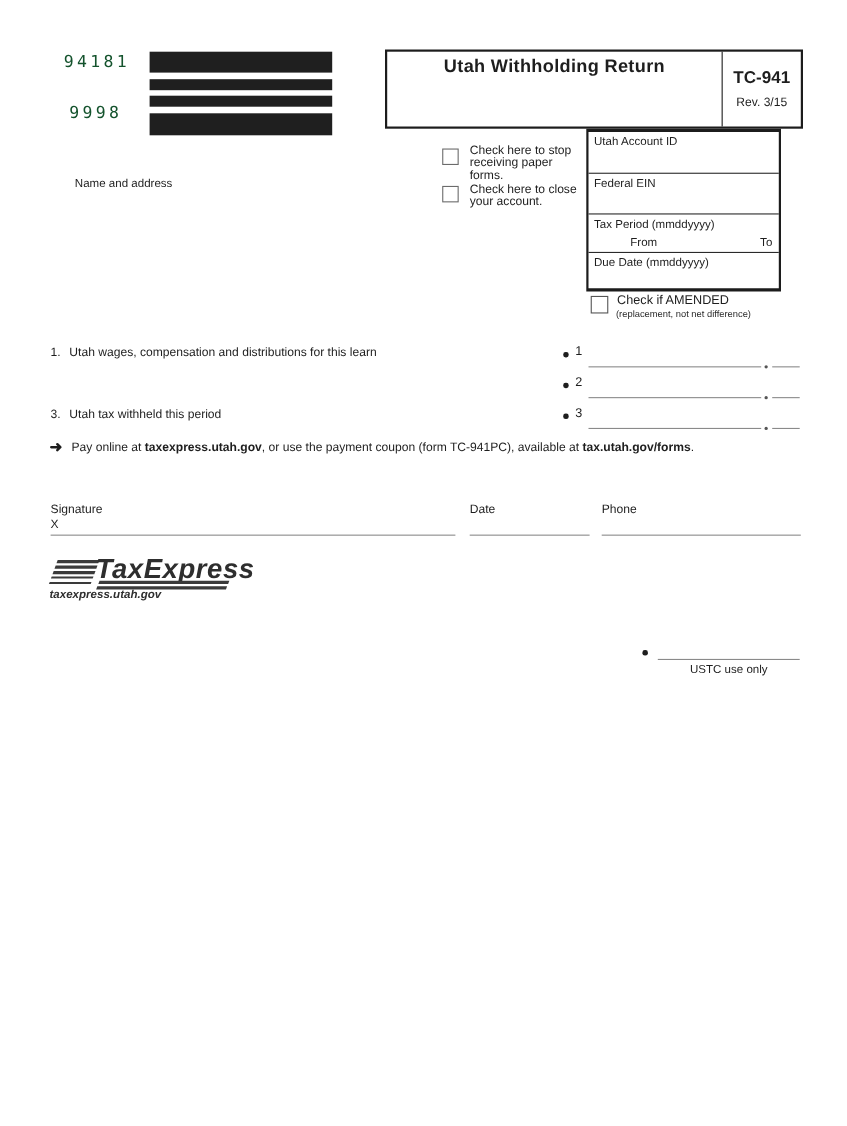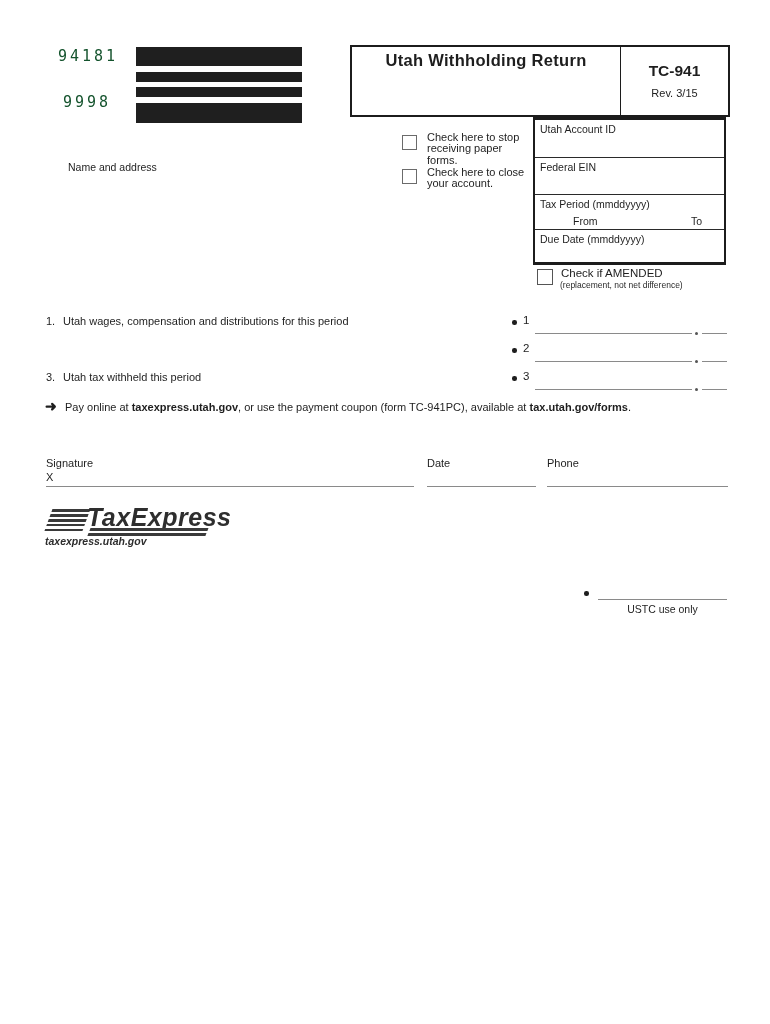--- a/index.html
+++ b/index.html
@@ -12,26 +12,26 @@
 
   
   .ocr-code { font-family:"DejaVu Sans Mono", monospace; font-size:15px; letter-spacing:3px; color:#14532d; }
   .scan-bar { left:136px; width:166px; background:#1f1f1f; }
 
   
   .title-box { left:350px; top:45px; width:380px; height:72px; border:2px solid #1c1c1c; display:flex; }
   .title-left { flex:1; text-align:center; }
   .title-agency { font-size:12px; margin-top:11px; }
   .title-main { font-size:16.5px; font-weight:bold; margin-top:4px; letter-spacing:0.3px; }
-  .title-right { width:108px; border-left:1px solid #1c1c1c; text-align:center; }
+  .title-right { width:72px; border-left:1px solid #1c1c1c; text-align:center; }
   .form-code { font-size:15.5px; font-weight:bold; margin-top:15px; }
   .form-rev { font-size:11px; margin-top:7px; }
 
   
-  .info-box { left:533px; top:117px; width:193px; border-left:2px solid #1c1c1c; border-right:2px solid #1c1c1c; border-top:3px solid #1c1c1c; border-bottom:3px solid #1c1c1c; }
+  .info-box { left:533px; top:117px; width:177px; border-left:2px solid #1c1c1c; border-right:2px solid #1c1c1c; border-top:3px solid #1c1c1c; border-bottom:3px solid #1c1c1c; }
   .info-row { position:relative; }
   .info-row + .info-row { border-top:1.3px solid #2a2a2a; }
   .info-label { font-size:10.5px; padding:3px 0 0 5px; }
   .fromto { position:absolute; bottom:2px; left:5px; right:8px; font-size:10.5px;margin-left:33px; }
   .fromto .to { position:absolute; left:118px; }
 
   
   .checkbox { border:1.5px solid #6b6b6b; background:#fff; }
   .cb-label { font-size:11px; line-height:11.4px; }
   .amended-note { font-size:8.5px; color:#2a2a2a; }
@@ -110,21 +110,21 @@
     <div class="info-row" style="height:33px;">
       <div class="info-label">Due Date (mmddyyyy)</div>
     </div>
   </div>
 
   <div class="abs checkbox" style="left:537px; top:269px; width:16px; height:16px; border-color:#555;"></div>
   <div class="abs" style="left:561px; top:267px; font-size:11.5px;">Check if AMENDED</div>
   <div class="abs amended-note" style="left:560px; top:280px;">(replacement, not net difference)</div>
 
   <div class="abs item-text" style="left:46px; top:315px;">
-    <span class="item-index">1.</span><span>Utah wages, compensation and distributions for this period</span>
+    <span class="item-index">1.</span><span>Utah wages, compensation and distributions for this learn</span>
   </div>
   <div class="abs dot" style="left:512px; top:320px; width:4.5px; height:4.5px;"></div>
   <div class="abs entry-num" style="left:523px; top:314px;">1</div>
   <div class="abs fill-line" style="left:535px; top:322px; width:157px;"></div>
   <div class="abs dot" style="left:695px; top:332px; width:3px; height:3px; background:#555;"></div>
   <div class="abs fill-line" style="left:702px; top:322px; width:25px;"></div>
 
   <div class="abs dot" style="left:512px; top:348px; width:4.5px; height:4.5px;"></div>
   <div class="abs entry-num" style="left:523px; top:342px;">2</div>
   <div class="abs fill-line" style="left:535px; top:350px; width:157px;"></div>

